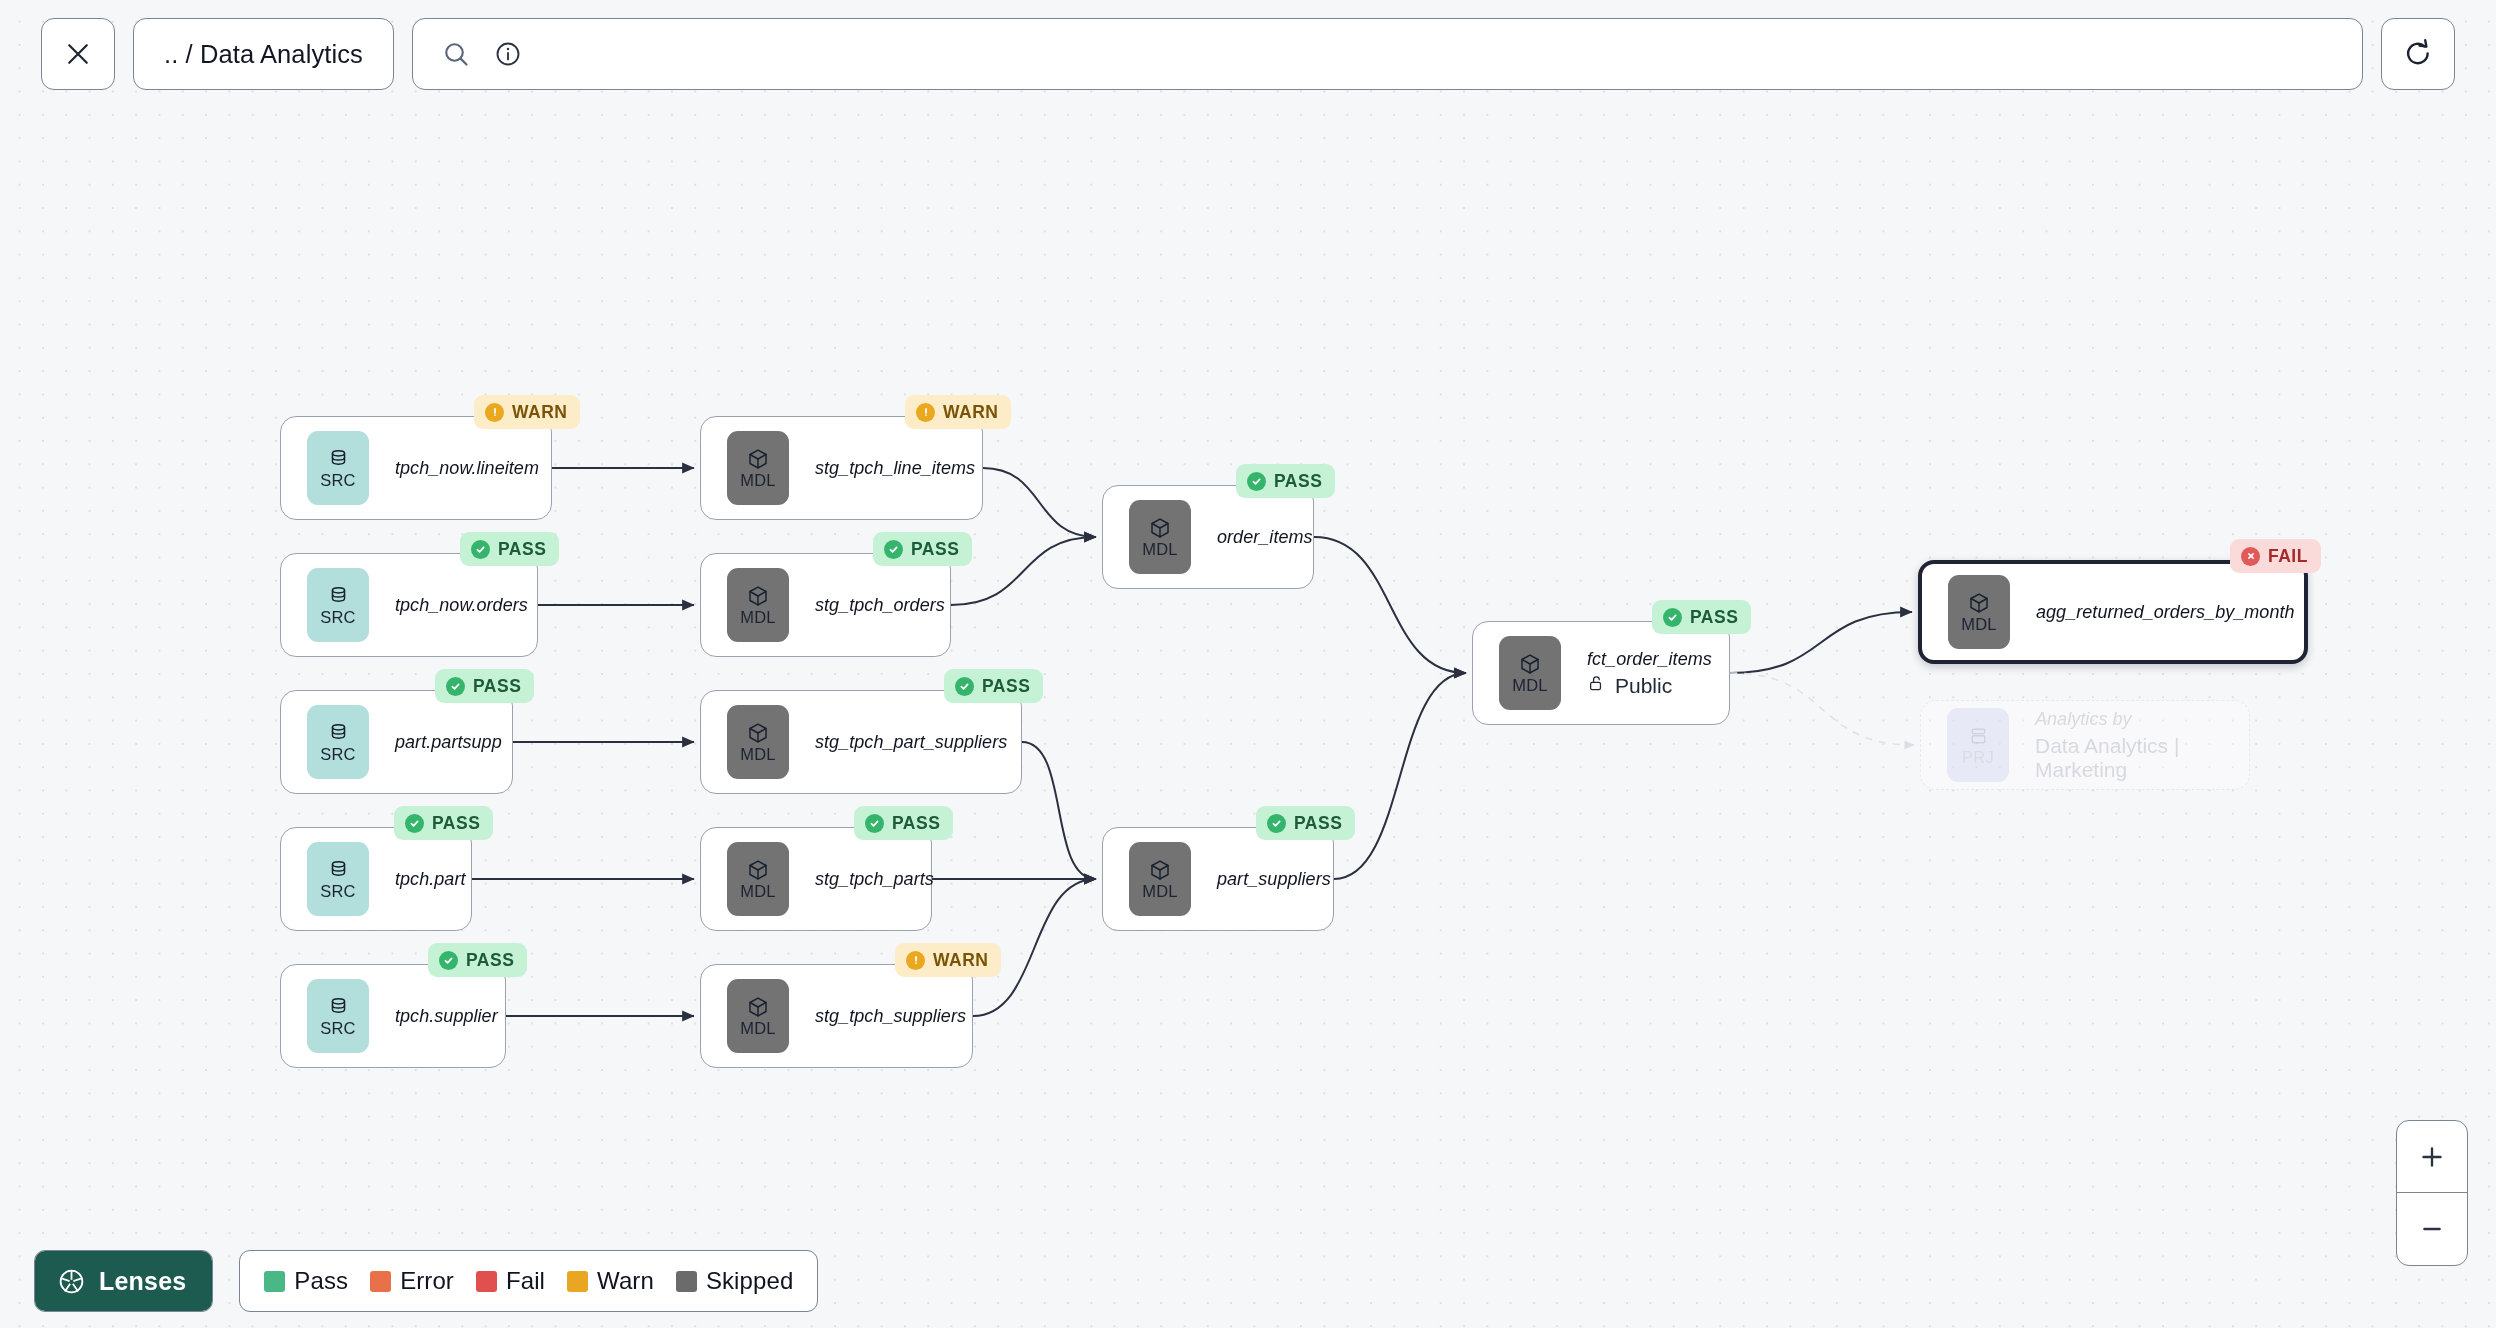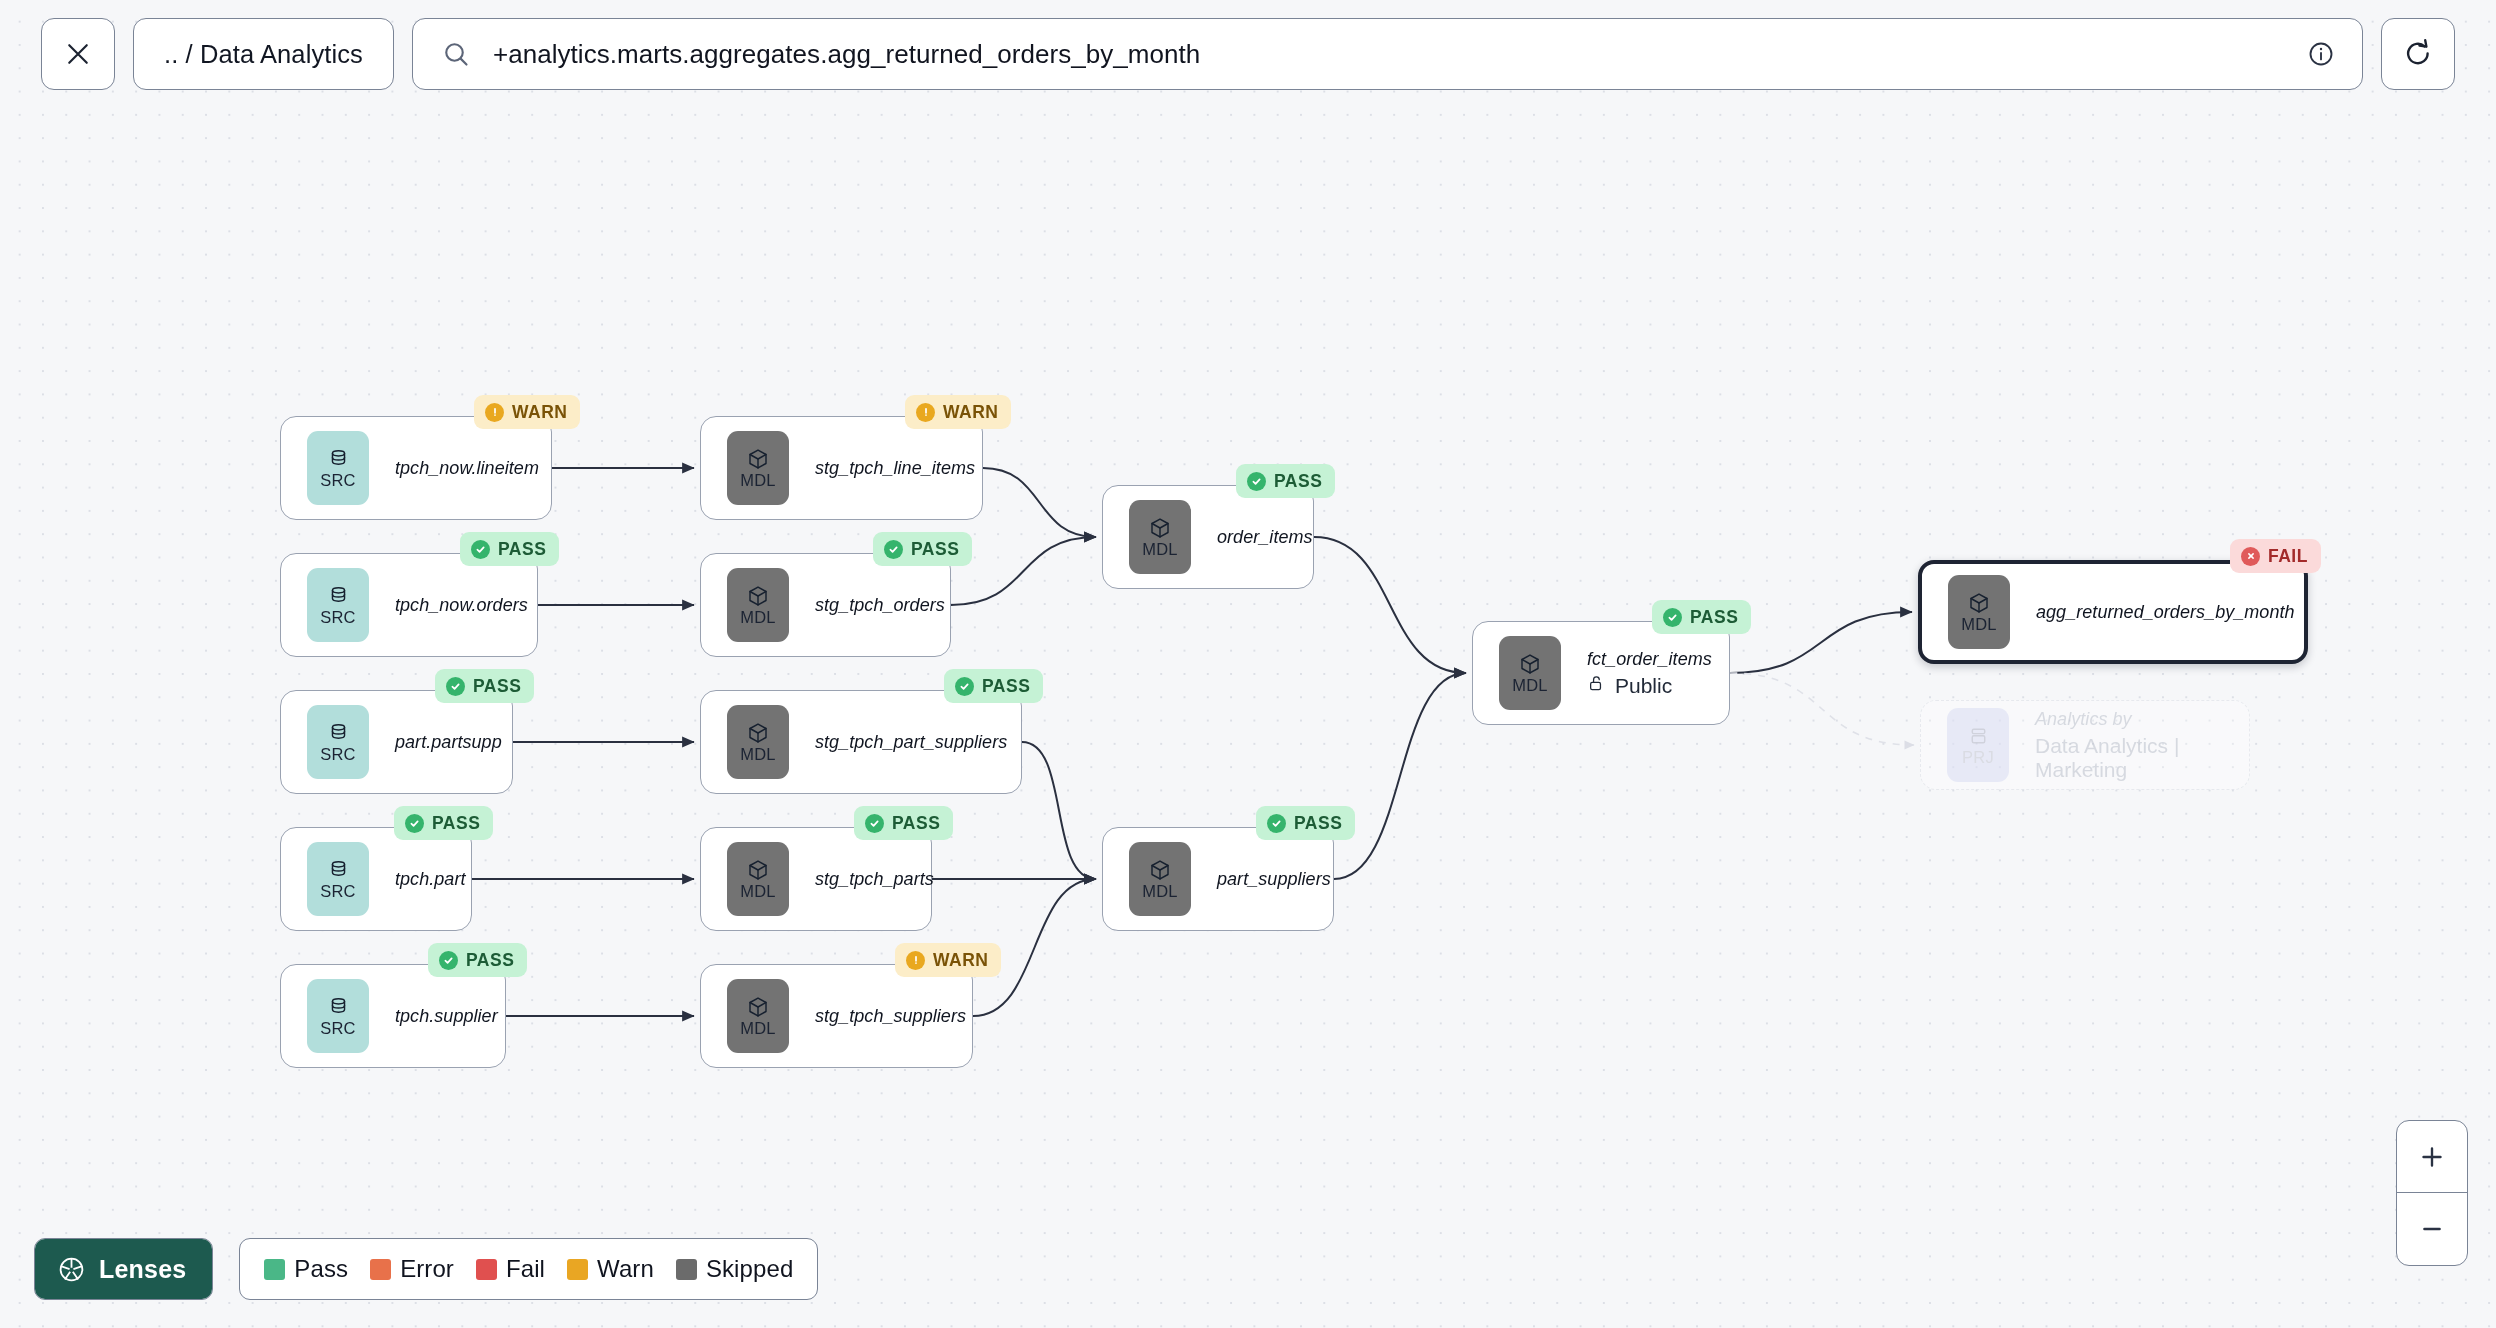--- a/index.html
+++ b/index.html
@@ -143,21 +143,21 @@
     flex: none;
   }
   .status.pass .sdot { background: #35b46c; }
   .status.warn .sdot { background: #e9a81f; }
   .status.fail .sdot { background: #e05a5a; }
   .sdot svg { display: block; }
 
   
   #bottombar {
     position: absolute;
-    left: 34px; bottom: 28px;
+    left: 34px; bottom: 16px;
     display: flex; align-items: center; gap: 26px;
     z-index: 45;
   }
   #lens-group {
     display: flex; align-items: stretch;
     height: 62px;
     border-radius: 11px;
     overflow: hidden;
     border: 1.5px solid #7a8496;
     background: #fff;
@@ -223,21 +223,20 @@
 
     <div id="breadcrumb-btn" class="tb-btn">.. / Data Analytics</div>
 
     <div id="searchbar">
       <span>
         <svg class="ico" width="30" height="30" viewBox="0 0 24 24" fill="none" stroke="#5c6578" stroke-width="1.7" stroke-linecap="round">
           <circle cx="10.8" cy="10.8" r="6.6"></circle>
           <path d="M15.7 15.7 L20.4 20.4"></path>
         </svg>
       </span>
-      <span id="search-value" title="Search lineage">+analytics.marts.aggregates.agg_returned_orders_by_month</span>
       <span>
         <svg class="ico" width="30" height="30" viewBox="0 0 24 24" fill="none" stroke="#2a3243" stroke-width="1.5" stroke-linecap="round">
           <circle cx="12" cy="12" r="8.4"></circle>
           <path d="M12 11.2 L12 16.3"></path>
           <circle cx="12" cy="8" r="0.95" fill="#2a3243" stroke="none"></circle>
         </svg>
       </span>
     </div>
 
     <div id="refresh-btn" class="tb-btn">

